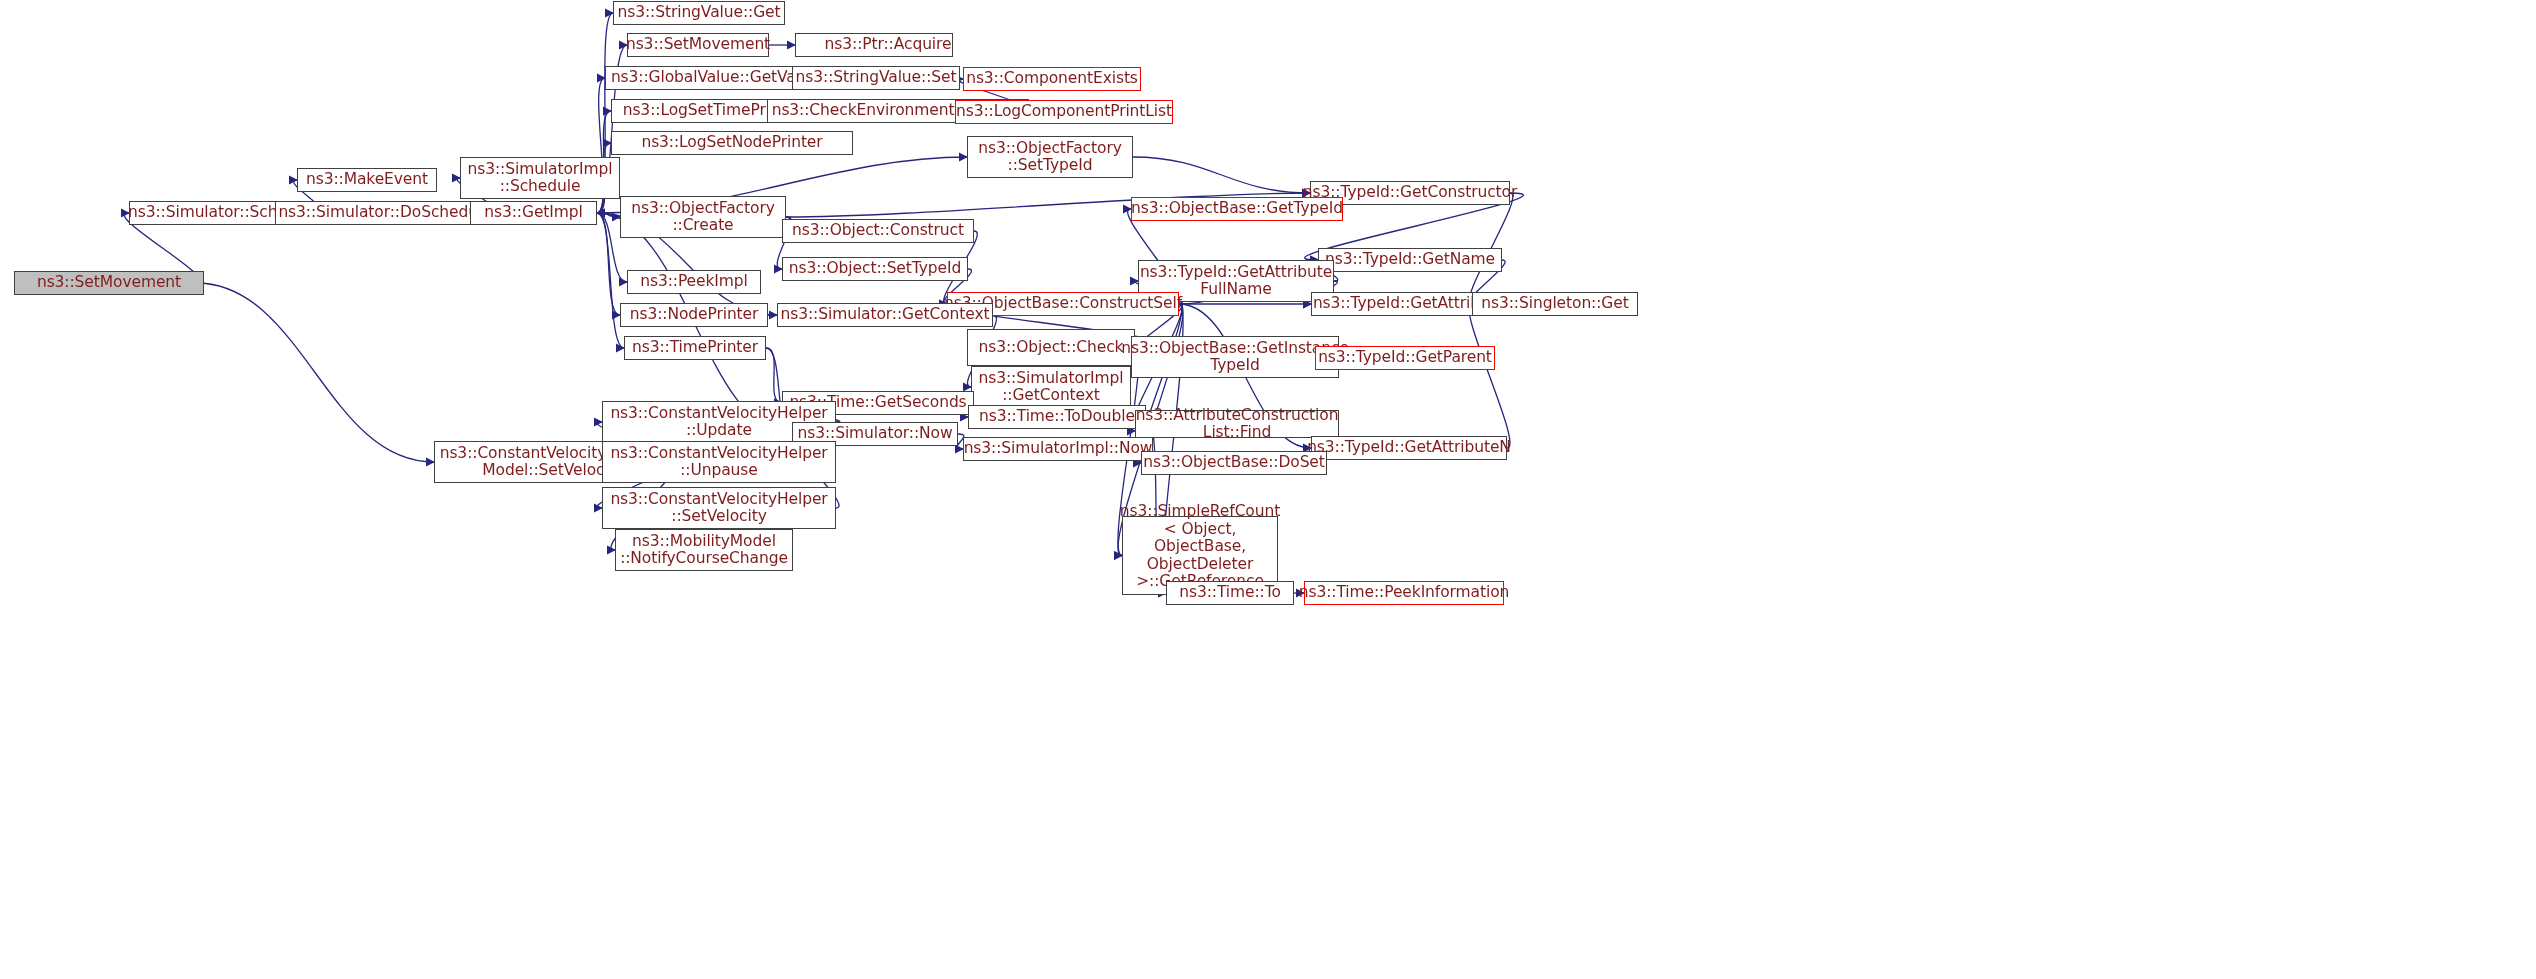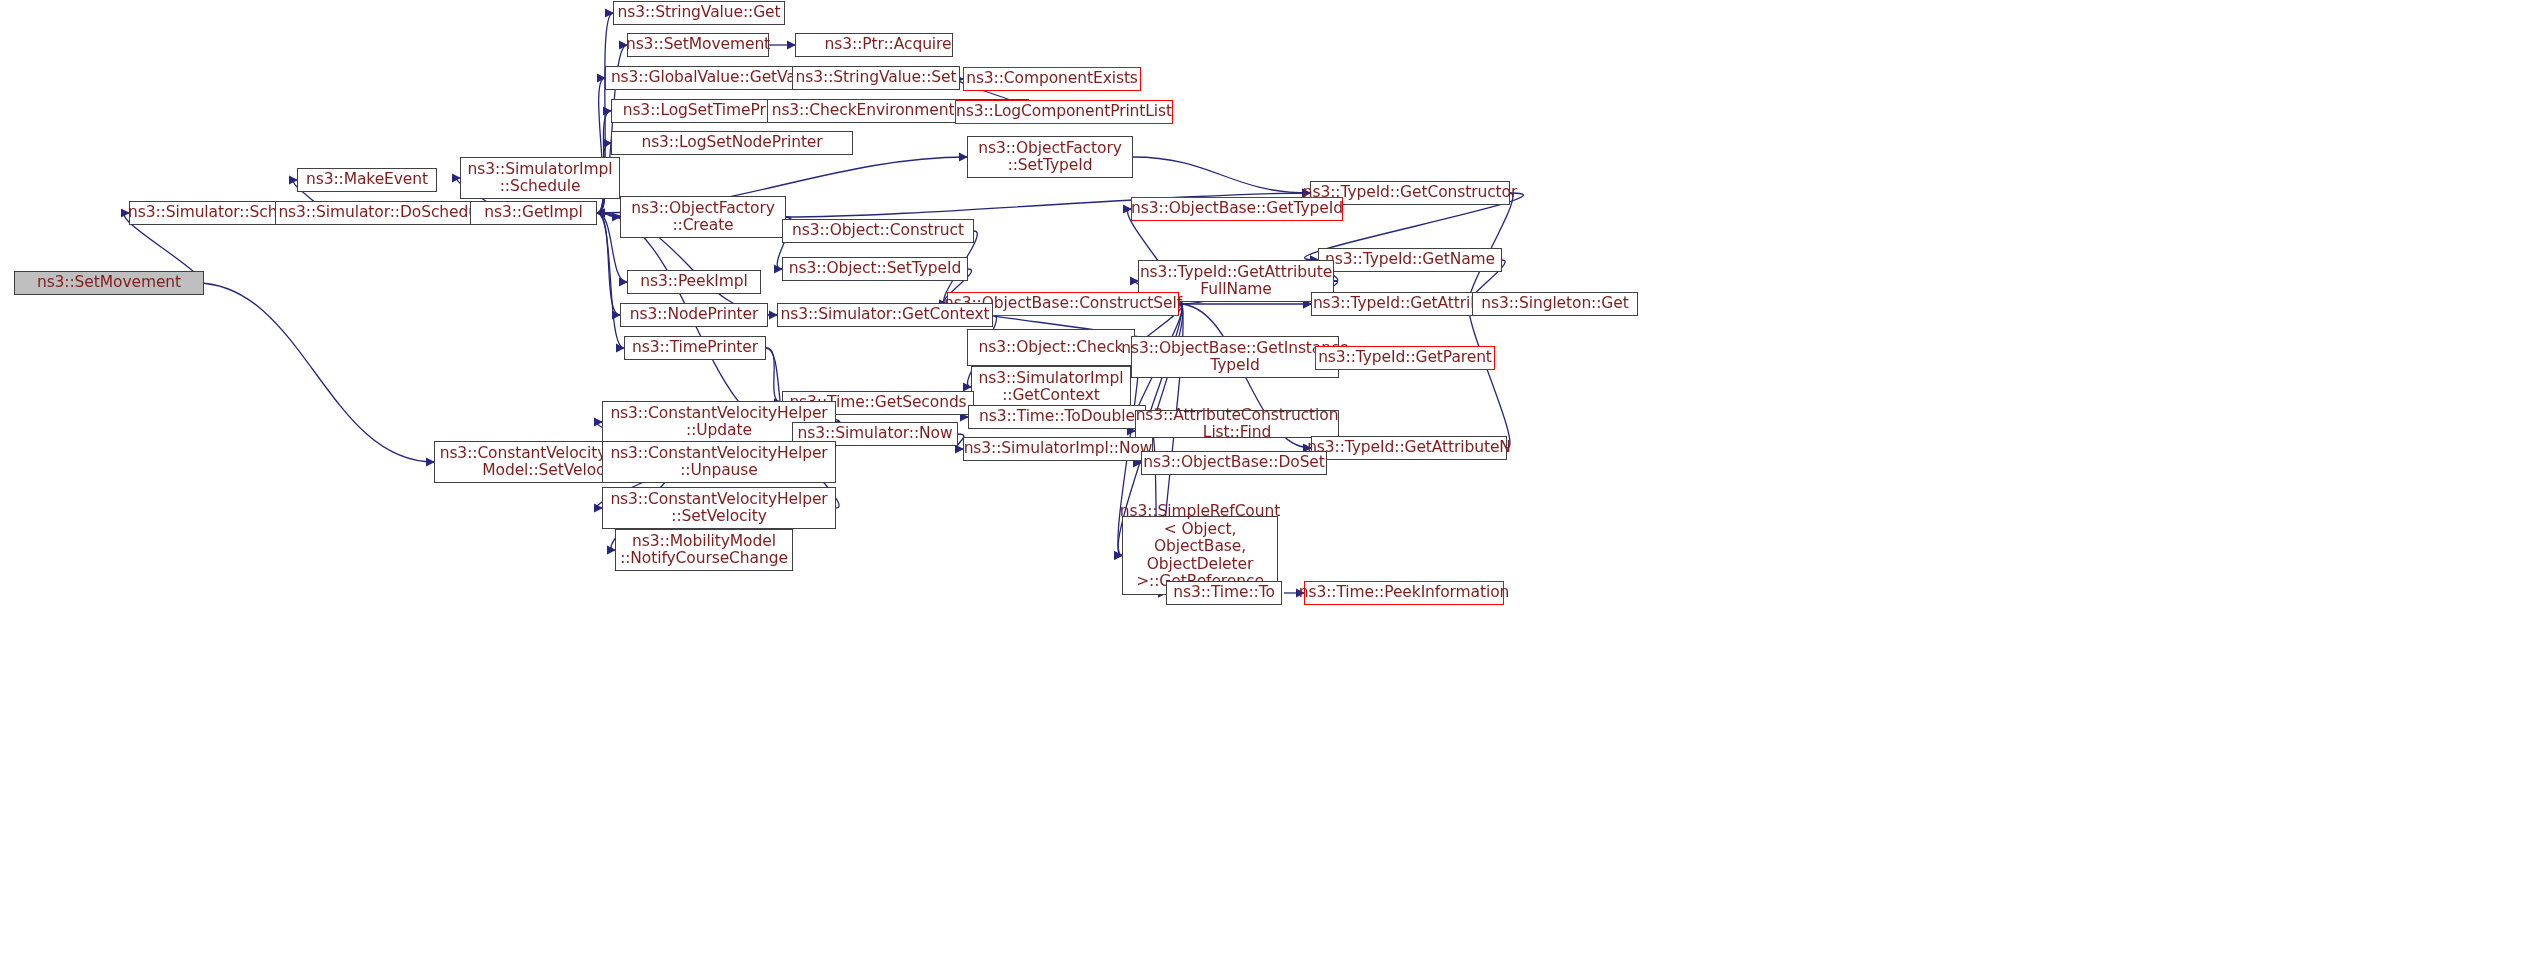--- a/index.html
+++ b/index.html
@@ -167,16 +167,16 @@
       <div class="node thick" style="left: 602px; top: 441px; width: 234px; height: 42px;">ns3::ConstantVelocityHelper
 ::Unpause</div>
       <div class="node thick" style="left: 602px; top: 487px; width: 234px; height: 42px;">ns3::ConstantVelocityHelper
 ::SetVelocity</div>
       <div class="node thick" style="left: 1122px; top: 516px; width: 156px; height: 79px;">ns3::SimpleRefCount
 &lt; Object, ObjectBase,
  ObjectDeleter &gt;::GetReference
 Count</div>
       <div class="node thick" style="left: 615px; top: 529px; width: 178px; height: 42px;">ns3::MobilityModel
 ::NotifyCourseChange</div>
-      <div class="node thick" style="left: 1166px; top: 581px; width: 116px; height: 24px;">ns3::Time::To</div>
+      <div class="node thick" style="left: 1166px; top: 581px; width: 128px; height: 24px;">ns3::Time::To</div>
       <div class="node red" style="left: 1304px; top: 581px; width: 200px; height: 24px;">ns3::Time::PeekInformation</div>
     </div>
 </div>
 
 </body></html>

